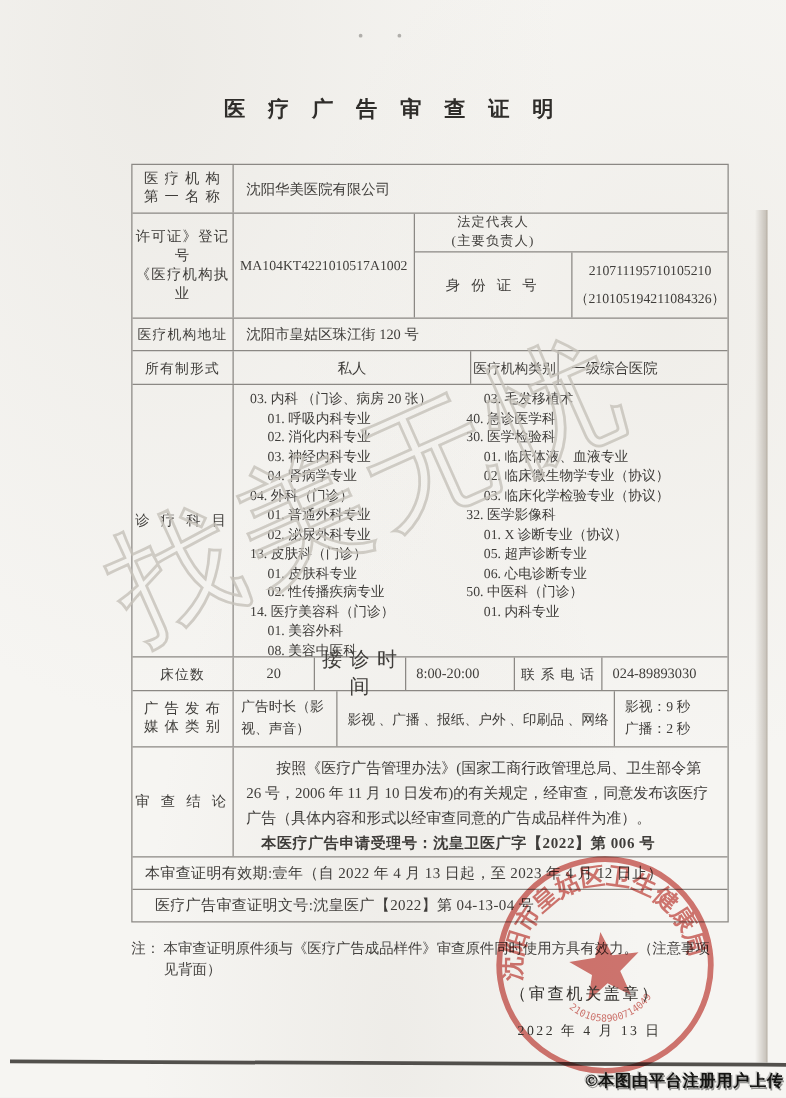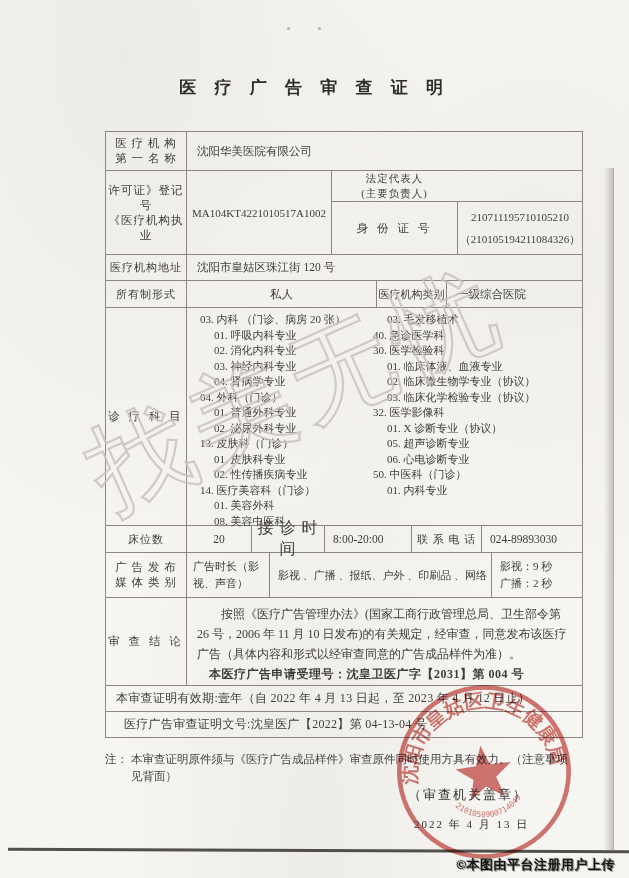--- a/index.html
+++ b/index.html
@@ -111,21 +111,21 @@
   .bottom-edge{
     position:absolute;left:8px;top:849px;width:621px;height:3px;
     background:#35332f;transform:rotate(.25deg);opacity:.85;
   }
   .right-fold{
     position:absolute;left:604px;top:168px;width:10px;height:682px;
     background:linear-gradient(to right, rgba(0,0,0,0), rgba(95,80,62,.30));
     border-right:1.5px solid rgba(110,95,78,.45);
   }
   .badge{
-    position:absolute;right:14px;top:856px;
+    position:absolute;right:2px;top:856px;
     font-family:"Liberation Sans","DejaVu Sans",sans-serif;
     font-size:13px;font-weight:bold;letter-spacing:.5px;color:#141412;
     text-shadow:1px 1px 0 rgba(130,130,128,.85), -1px -1px 0 rgba(150,150,148,.5);
     z-index:9;
   }
 </style>
 </head>
 <body>
 
 <div class="page">
@@ -238,21 +238,21 @@
       <div class="c two grow" style="padding-left:8px;align-items:flex-start;font-size:11px;line-height:17px">
         <span>影视：9 秒</span>
         <span>广播：2 秒</span>
       </div>
     </div>
 
     <div class="tr" style="height:88px">
       <div class="c lab w80 sp-lab">审 查 结 论</div>
       <div class="c review-body">
         <div class="review-p">按照《医疗广告管理办法》(国家工商行政管理总局、卫生部令第 26 号，2006 年 11 月 10 日发布)的有关规定，经审查，同意发布该医疗广告（具体内容和形式以经审查同意的广告成品样件为准）。</div>
-        <div class="review-receipt">本医疗广告申请受理号：沈皇卫医广字【2031】第 004 号</div>
+        <div class="review-receipt">本医疗广告申请受理号：沈皇卫医广字【2022】第 006 号</div>
       </div>
     </div>
 
     <div class="tr" style="height:26px">
       <div class="c grow fullrow">本审查证明有效期:壹年（自 2022 年 4 月 13 日起，至 2023 年 4 月 12 日止）</div>
     </div>
 
     <div class="tr" style="height:26px">
       <div class="c grow fullrow2">医疗广告审查证明文号:沈皇医广【2022】第 04-13-04 号</div>
     </div>

